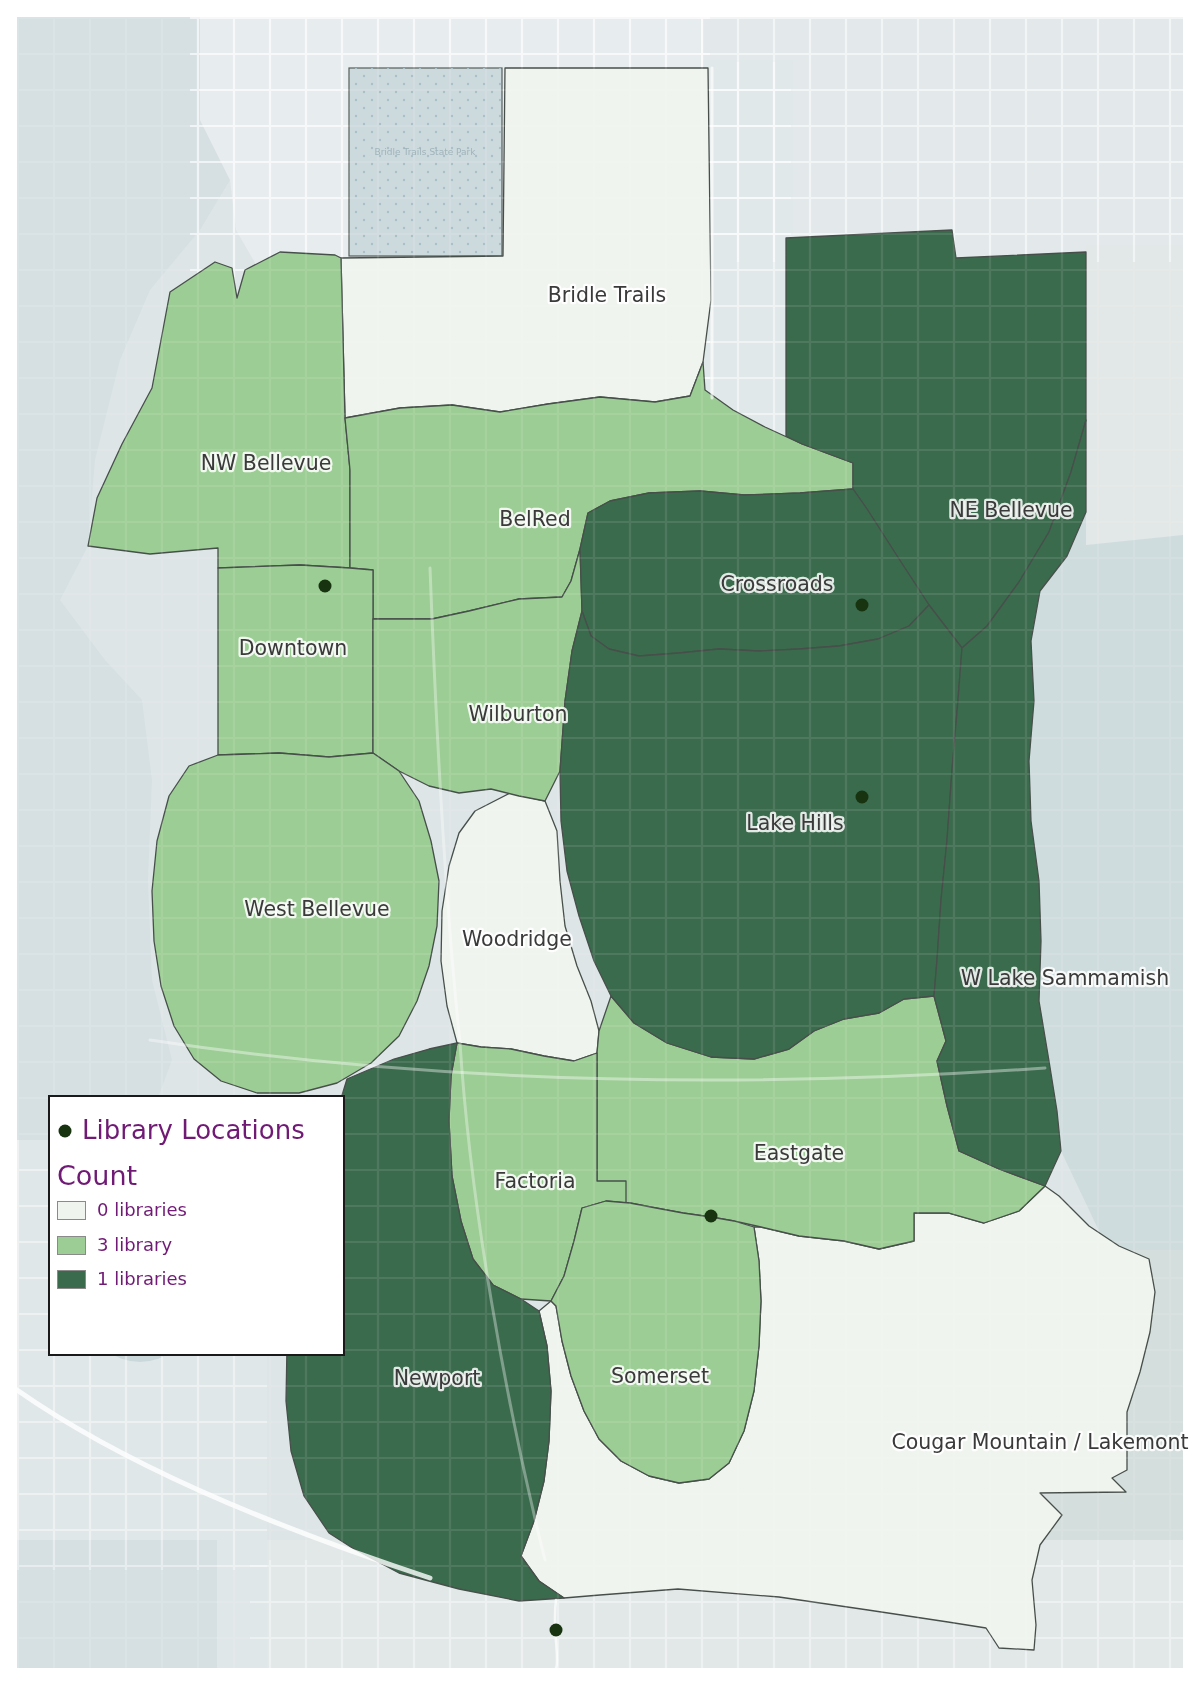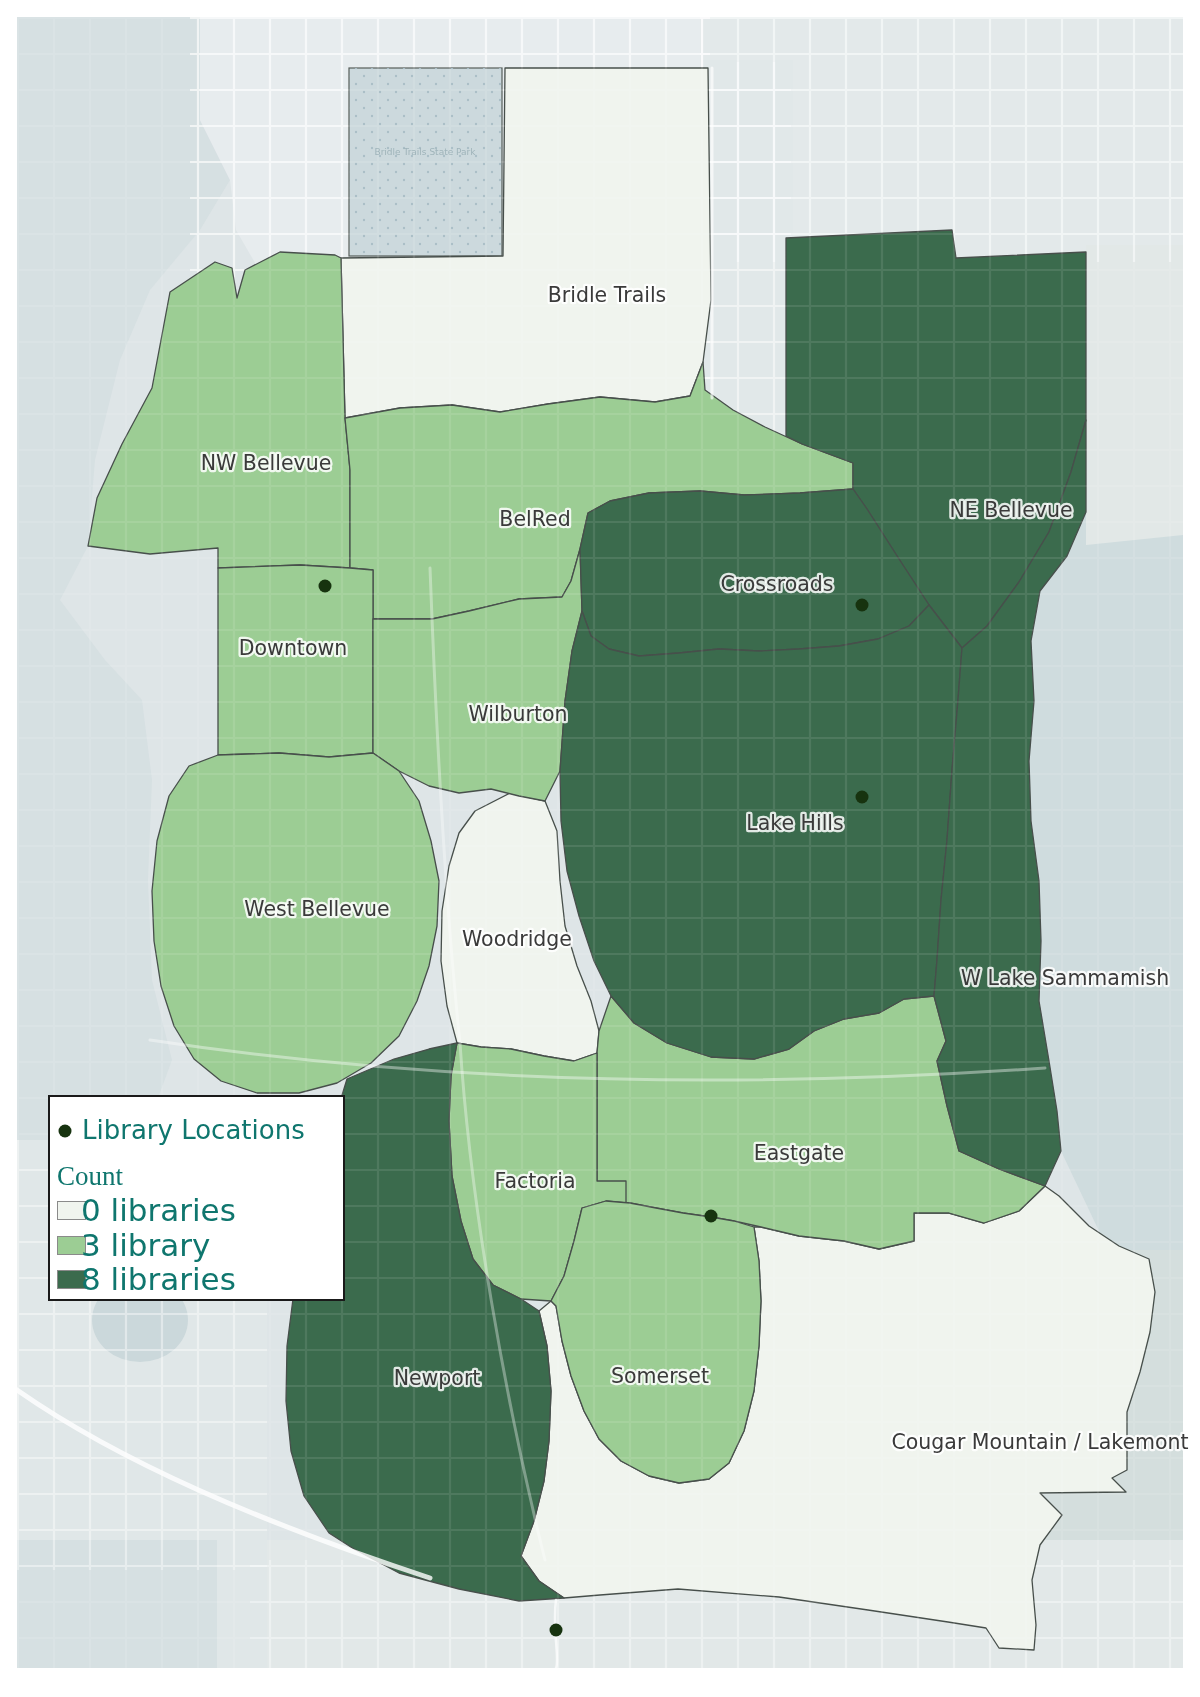--- a/index.html
+++ b/index.html
@@ -12,32 +12,32 @@
   .map-label{
     font-family:"DejaVu Sans","Liberation Sans",sans-serif;
     font-size:20.5px;fill:#3a3a3a;text-anchor:middle;
     paint-order:stroke;stroke:#ffffff;stroke-width:4.5px;stroke-linejoin:round;stroke-opacity:.85;
   }
   .park-label{
     font-family:"DejaVu Sans","Liberation Sans",sans-serif;
     font-size:9px;fill:#9fb4ba;text-anchor:middle;stroke:none;
   }
   .legend{
-    position:absolute;left:48px;top:1095px;width:297px;height:206px;
+    position:absolute;left:48px;top:1095px;width:297px;height:261px;
     background:#ffffff;border:2.5px solid #1a1a1a;box-sizing:border-box;
-    color:#0f766e;
+    color:#701a75;
     padding-left:32px;
   }
   .legend .lrow{position:absolute;height:32px;line-height:32px;white-space:nowrap;}
   .legend .lrow-points{top:17px;left:0;}
   .legend .lrow-points .ldot{position:absolute;left:7px;top:9px;}
   .legend .lrow-points .ltext{position:absolute;left:32px;top:0;font-size:26px;}
-  .legend .ltitle{position:absolute;top:62px;left:7px;height:34px;line-height:34px;font-size:27px;font-family:Liberation Serif, serif;}
+  .legend .ltitle{position:absolute;top:62px;left:7px;height:34px;line-height:34px;font-size:27px;}
   .legend .litem .swatch{position:absolute;left:7px;top:7px;}
-  .legend .litem .ltext{position:absolute;left:31px;top:0;font-size:31px;}
+  .legend .litem .ltext{position:absolute;left:47px;top:0;font-size:18px;}
   .legend .litem0{top:97px;left:0;}
   .legend .litem1{top:132px;left:0;}
   .legend .litem2{top:166px;left:0;}
 </style>
 </head>
 <body>
 
 <div class="stage">
 <svg class="mapsvg" width="1200" height="1697" viewBox="0 0 1200 1697">
   <defs>
@@ -159,16 +159,16 @@
   <div class="lrow litem litem1">
     <svg class="swatch" width="29" height="19">
       <rect x="0.5" y="0.5" width="28" height="18" stroke="#8a8a8a" stroke-width="1" fill="#9CCD94"></rect>
     </svg>
     <span class="ltext">3 library</span>
   </div>
   <div class="lrow litem litem2">
     <svg class="swatch" width="29" height="19">
       <rect x="0.5" y="0.5" width="28" height="18" stroke="#8a8a8a" stroke-width="1" fill="#3B6B4D"></rect>
     </svg>
-    <span class="ltext">8 libraries</span>
+    <span class="ltext">1 libraries</span>
   </div>
 </div>
 </div>
 
 </body></html>

